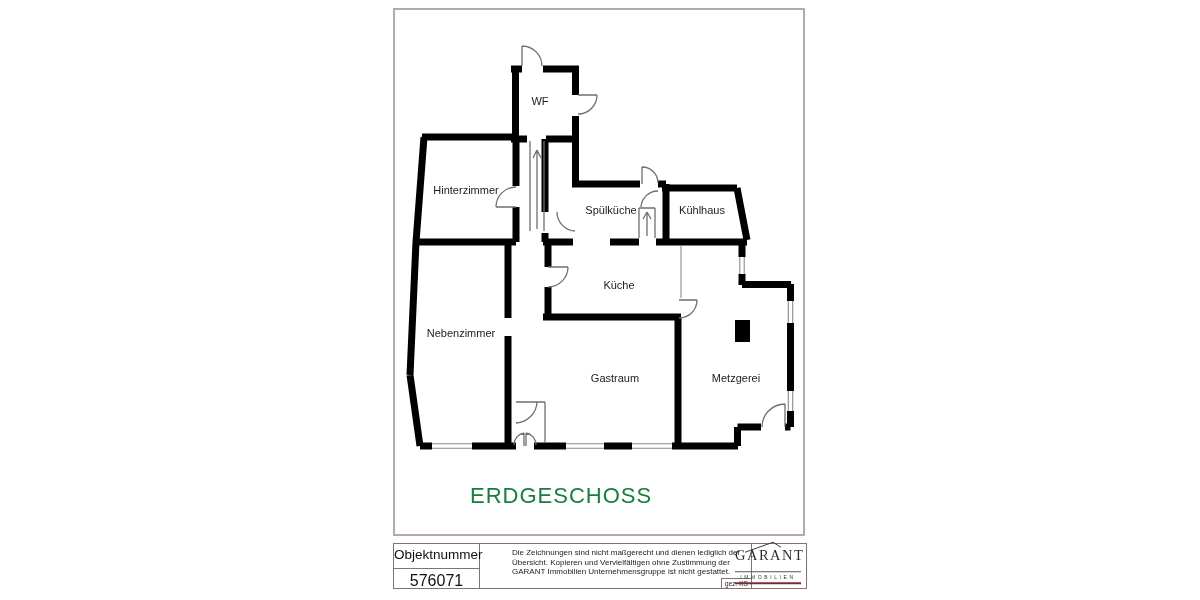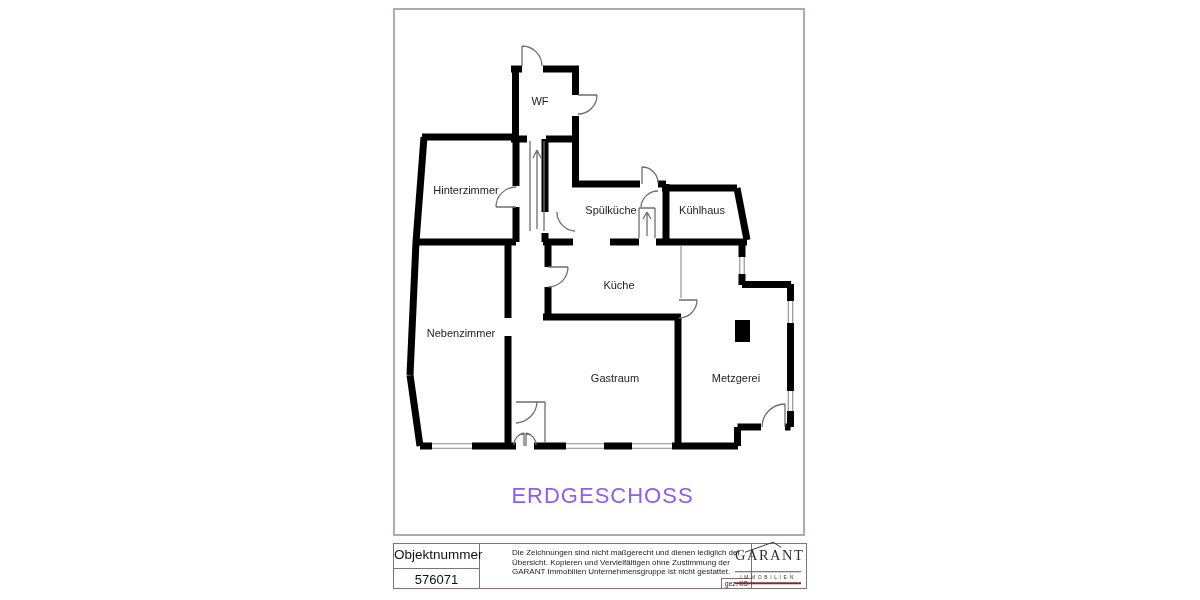--- a/index.html
+++ b/index.html
@@ -8,30 +8,30 @@
   
   .page-frame{position:absolute;left:393px;top:8px;width:412px;height:528px;
               border:2px solid #b7a9a9;box-sizing:border-box;}
   
   #plan-svg{position:absolute;left:0;top:0;}
   .wall{stroke:#000000;stroke-width:7;fill:none;stroke-linecap:butt;}
   .thin{stroke:#6f6f6f;stroke-width:1.3;fill:none;}
   .thin2{stroke:#8a8a8a;stroke-width:1.1;fill:none;}
   .roomlabel{font-family:"Liberation Sans",sans-serif;font-size:11px;fill:#1c1c1c;text-anchor:middle;}
   
-  .floor-title{position:absolute;left:470px;top:483px;width:265px;text-align:center;
-               font-size:22px;letter-spacing:1px;color:#8b5cf6;}
+  .floor-title{position:absolute;left:470px;top:483px;width:265px;
+               font-size:22px;letter-spacing:1px;color:#15803d;}
   
   .tblock{position:absolute;left:393px;top:543px;width:414px;height:46px;box-sizing:border-box;
           border:1px solid #8a6f6f;background:#ffffff;}
   .tb-cell-a{position:absolute;left:0;top:0;width:86px;height:100%;box-sizing:border-box;
              border-right:1px solid #8a6f6f;}
   .tb-obj-label{position:absolute;left:0;top:3px;width:100%;text-align:center;font-size:13.5px;color:#111;}
   .tb-divider{position:absolute;left:0;top:24px;width:86px;border-top:1px solid #8a6f6f;}
-  .tb-obj-value{position:absolute;left:0;top:28px;width:100%;text-align:center;font-size:13px;color:#111;}
+  .tb-obj-value{position:absolute;left:0;top:28px;width:100%;text-align:center;font-size:16px;color:#111;}
   .tb-cell-b{position:absolute;left:86px;top:0;width:248px;height:100%;box-sizing:border-box;
              border-right:1px solid #8a6f6f;margin-left:24px;}
   .tb-disclaimer{position:absolute;left:8px;top:4px;width:234px;font-size:8px;line-height:9.6px;color:#222;}
   .tb-gez{position:absolute;right:0;bottom:0;width:30px;height:10px;box-sizing:border-box;
           border-left:1px solid #8a6f6f;border-top:1px solid #8a6f6f;
           font-size:6.5px;color:#222;text-align:center;line-height:9px;}
   .tb-cell-c{position:absolute;left:334px;top:0;width:80px;height:100%;}
   .logo{position:absolute;left:50%;top:50%;transform:translate(-50%,-50%);width:66px;text-align:center;}
   .logo-roof{position:absolute;left:2px;top:-7px;}
   .logo-name{font-family:"Liberation Serif",serif;font-size:14.5px;letter-spacing:1.5px;color:#2e2e2e;

